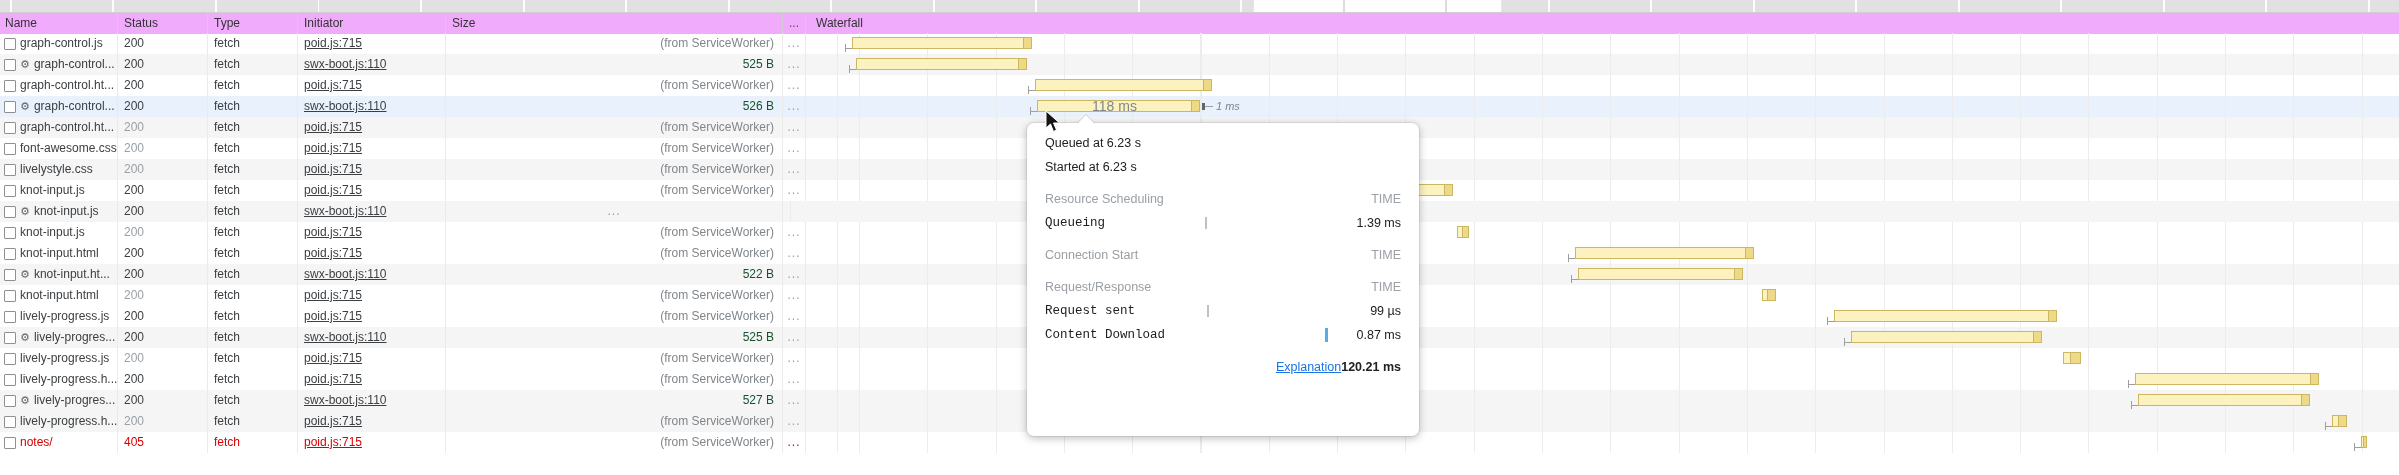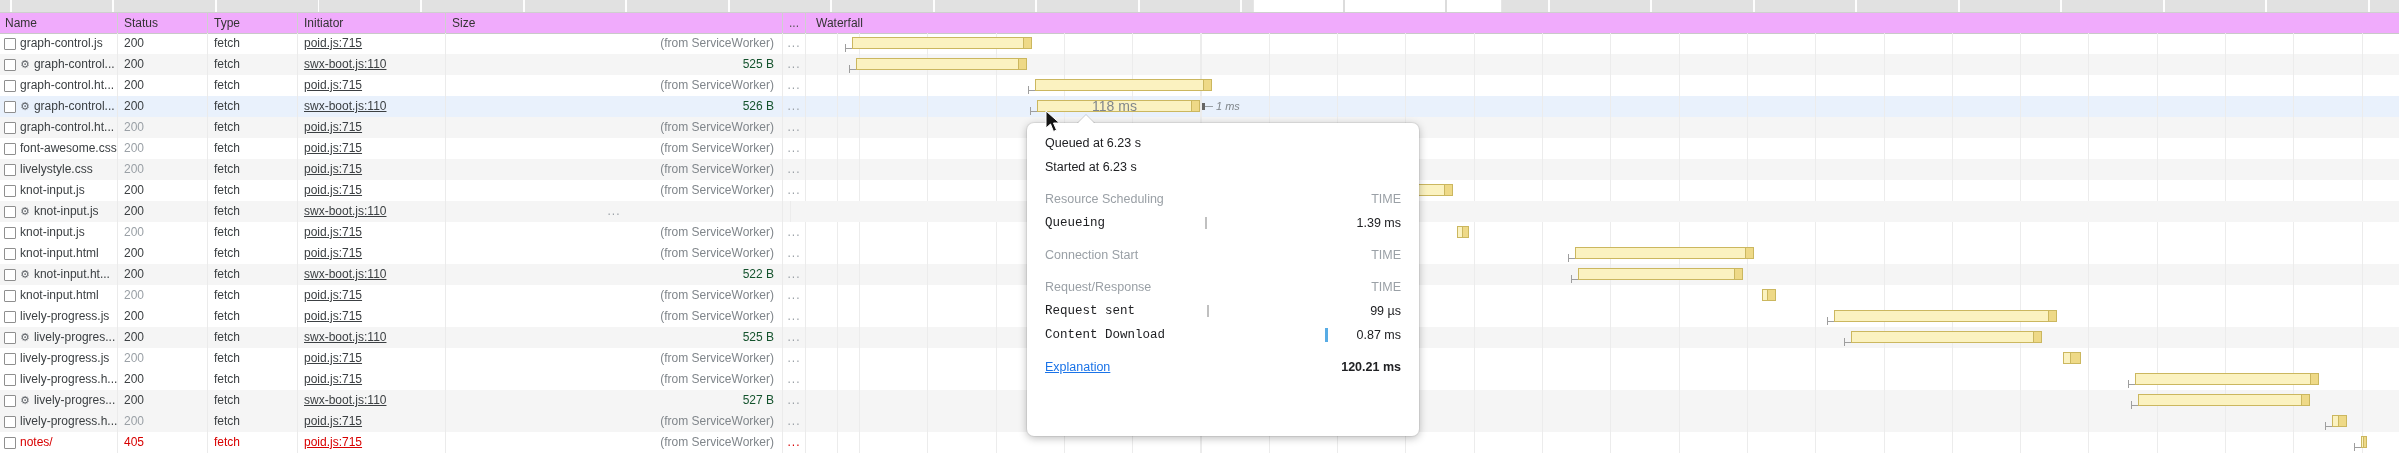--- a/index.html
+++ b/index.html
@@ -75,21 +75,21 @@
   .caret-outer{top:-9px;left:50px;border-bottom:9px solid rgba(0,0,0,.15);}
   .caret-inner{top:-8px;left:51px;border-left:8px solid transparent;border-right:8px solid transparent;border-bottom:8px solid #fff;}
   .tt-row{display:flex;align-items:center;height:24px;}
   .tt-sec{display:flex;justify-content:space-between;align-items:center;height:24px;margin-top:8px;color:#9aa0a6;}
   .tt-label{width:160px;flex:0 0 auto;font-family:Liberation Mono, monospace;}
   .tt-track{flex:1;position:relative;height:14px;}
   .tt-val{width:100px;flex:0 0 auto;text-align:right;}
   .m-thin{position:absolute;top:1px;width:2px;height:12px;background:#c0c0c0;}
   .m-green{position:absolute;top:0;left:0;width:120px;height:14px;background:#4cc456;}
   .m-blue{position:absolute;top:0;left:120px;width:3px;height:14px;background:#58ace5;}
-  .tt-foot{display:flex;justify-content:space-between;align-items:center;height:24px;margin-top:8px;}
+  .tt-foot{display:flex;justify-content:flex-end;align-items:center;height:24px;margin-top:8px;}
   .tt-link{color:#1a73e8;text-decoration:underline;cursor:pointer;}
   .tt-total{font-weight:bold;color:#202124;}
   
   .cursor{position:absolute;left:1045px;top:110px;z-index:20;}
 </style>
 </head>
 <body>
 
 <div class="overview-strip">
   <div class="overview-window"></div>

